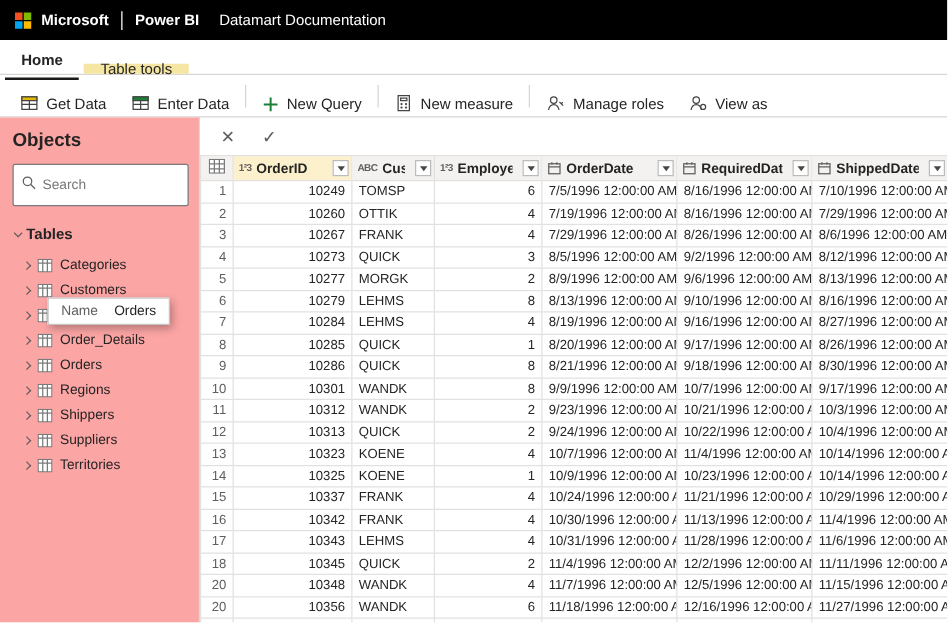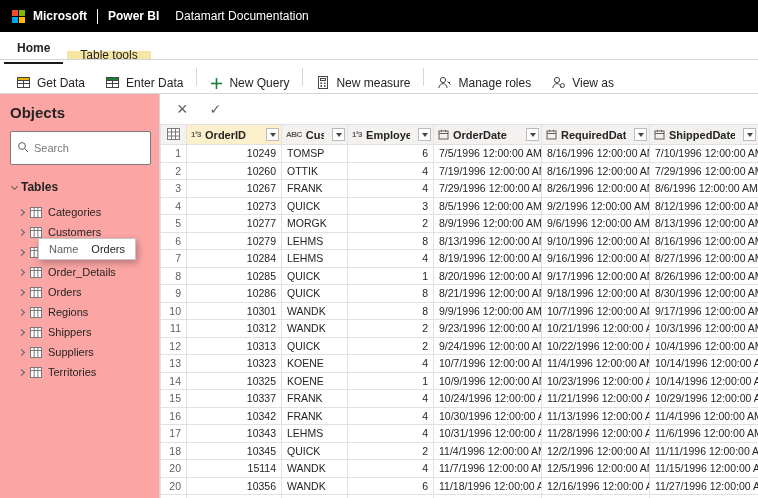--- a/index.html
+++ b/index.html
@@ -561,21 +561,21 @@
                 <td class="rownum">18</td>
                 <td class="al-r">10345</td>
                 <td class="al-l">QUICK</td>
                 <td class="al-r">2</td>
                 <td class="al-r">11/4/1996 12:00:00 AM</td>
                 <td class="al-r">12/2/1996 12:00:00 AM</td>
                 <td class="al-r">11/11/1996 12:00:00 AM</td>
               </tr>
               <tr>
                 <td class="rownum">20</td>
-                <td class="al-r">15114</td>
+                <td class="al-r">10348</td>
                 <td class="al-l">WANDK</td>
                 <td class="al-r">4</td>
                 <td class="al-r">11/7/1996 12:00:00 AM</td>
                 <td class="al-r">12/5/1996 12:00:00 AM</td>
                 <td class="al-r">11/15/1996 12:00:00 AM</td>
               </tr>
               <tr>
                 <td class="rownum">20</td>
                 <td class="al-r">10356</td>
                 <td class="al-l">WANDK</td>

